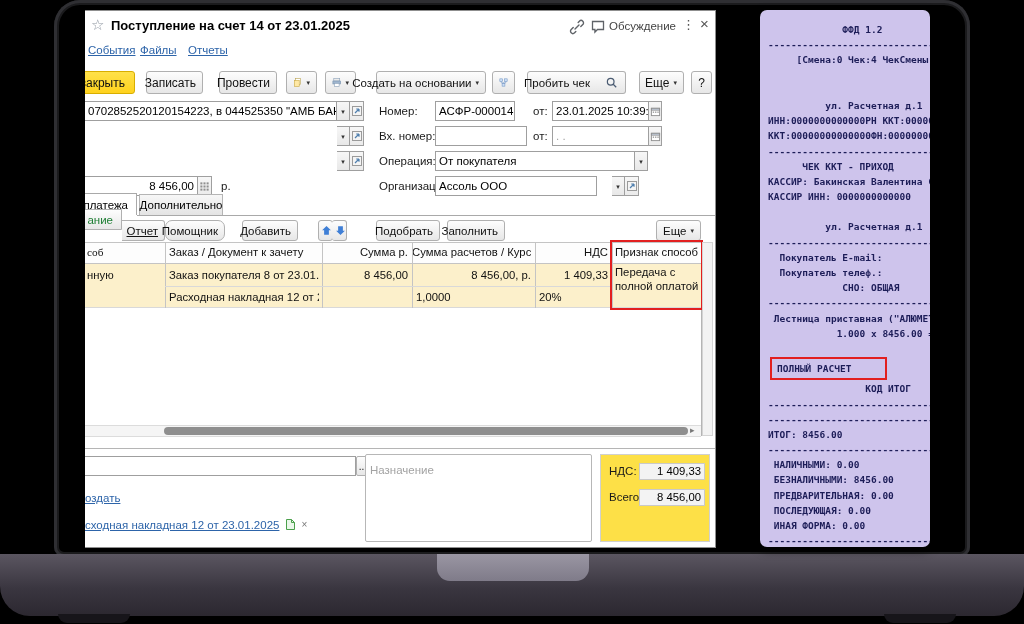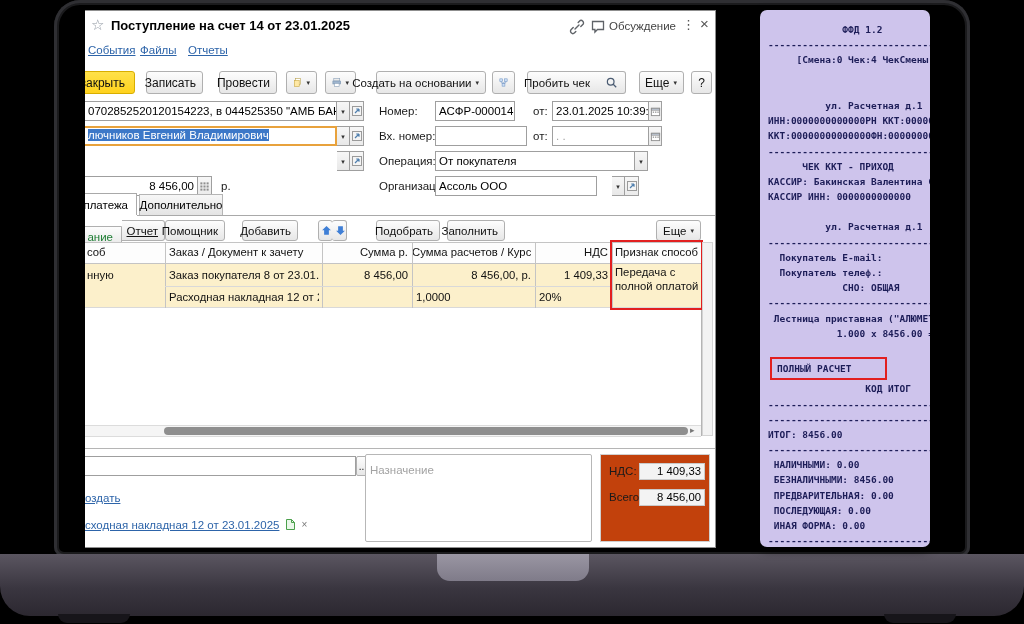--- a/index.html
+++ b/index.html
@@ -34,21 +34,21 @@
       border:1px solid #9f9f9f;border-left:none;display:flex;align-items:center;justify-content:center;}
   .sq{position:absolute;height:20px;width:14px;background:linear-gradient(#f7f7f7,#ebebeb);
       border:1px solid #9f9f9f;border-left:none;display:flex;align-items:center;justify-content:center;}
   .lbl{position:absolute;font-size:11.5px;color:#1a1a1a;white-space:nowrap;}
   .sel{background:#3c78c8;color:#fff;}
   .tab{position:absolute;height:22px;font-size:11.5px;display:flex;align-items:center;justify-content:center;}
   .cell{position:absolute;font-size:11.3px;color:#111;white-space:nowrap;overflow:hidden;line-height:21px;}
   .hline{position:absolute;height:1px;background:#c4c4c4;}
   .vline{position:absolute;width:1px;background:#c4c4c4;}
   .redbox{position:absolute;border:2px solid #e21f1f;}
-  .totals{position:absolute;left:515px;top:443px;width:110px;height:88px;background:#c2410c;border:1px solid #d0d0d0;}
+  .totals{position:absolute;left:515px;top:443px;width:110px;height:88px;background:#fde047;border:1px solid #d0d0d0;}
   .valbox{position:absolute;width:66px;height:17px;background:#f3f3f3;border:1px solid #c9c9c9;
           font-size:11.3px;line-height:15px;text-align:right;padding:0 3px;color:#000;}
   .ph{color:#a3a3a3;}
   textarea.purpose{position:absolute;left:280px;top:443px;width:227px;height:88px;border:1px solid #b7b7b7;
           border-radius:2px;resize:none;font-family:var(--f);font-size:11.5px;padding:9px 4px;outline:none;}
   textarea.purpose::placeholder{color:#a3a3a3;}
 
   
   .receipt{position:absolute;left:760px;top:10px;width:170px;height:537px;background:#cec4ec;
            border-radius:7px;box-shadow:0 3px 10px rgba(0,0,0,.65);overflow:hidden;
@@ -163,21 +163,20 @@
     <div class="dd" style="left:252px;top:90px;">
         <span class="caret">▾</span>
       </div>
     <div class="sq" style="left:265px;top:90px;">
       <svg width="12" height="12" viewBox="0 0 12 12">
           <rect x="1.5" y="1.5" width="9" height="9" fill="#f4f4f4" stroke="#9a9a9a"></rect>
           <path d="M4 8l4-4M8 4H5.2M8 4v2.8" stroke="#4f7fae" fill="none" stroke-width="1.2"></path>
         </svg>
     </div>
 
-    <div class="fld" style="left:0;top:115px;width:252px;border:2px solid #e8a23c;border-left:none;line-height:15px;"><span class="sel">лючников Евгений Владимирович</span></div>
     <div class="dd" style="left:252px;top:115px;">
         <span class="caret">▾</span>
       </div>
     <div class="sq" style="left:265px;top:115px;">
       <svg width="12" height="12" viewBox="0 0 12 12">
           <rect x="1.5" y="1.5" width="9" height="9" fill="#f4f4f4" stroke="#9a9a9a"></rect>
           <path d="M4 8l4-4M8 4H5.2M8 4v2.8" stroke="#4f7fae" fill="none" stroke-width="1.2"></path>
         </svg>
     </div>
 
@@ -260,27 +259,27 @@
     </div>
 
     <div class="tab" style="left:-58px;top:182px;width:110px;background:#fff;border:1px solid #a9a9a9;border-bottom:none;justify-content:flex-end;padding-right:8px;">
         <span>платежа</span>
       </div>
     <div class="tab" style="left:54px;top:183px;width:84px;height:21px;background:linear-gradient(#f7f7f7,#e4e4e4);border:1px solid #b5b5b5;border-bottom:none;">
         <span>Дополнительно</span>
       </div>
     <div class="hline" style="left:52px;top:204px;width:579px;background:#a9a9a9;"></div>
 
-    <div class="btn sm" style="left:-30px;top:215px;width:67px;justify-content:flex-end;padding-right:8px;color:#1e7e34;border-radius:3px 0 0 3px;">
+    <div class="btn sm" style="left:-30px;top:198px;width:67px;justify-content:flex-end;padding-right:8px;color:#1e7e34;border-radius:3px 0 0 3px;">
         <span>ание</span>
       </div>
     <div class="btn sm" style="left:37px;top:209px;width:43px;border-radius:0 3px 3px 0;border-left:none;text-decoration:underline;">
         <span>Отчет</span>
       </div>
-    <div class="btn sm" style="left:80px;top:209px;width:60px;">
+    <div class="btn sm" style="left:80px;top:209px;width:60px;border-radius:7px;">
         <span>Помощник</span>
       </div>
     <div class="btn sm" style="left:157px;top:209px;width:56px;">
         <span>Добавить</span>
       </div>
     <div class="btn sm" style="left:233px;top:209px;width:15px;padding:0;">
       <svg width="11" height="11" viewBox="0 0 12 11">
           <path d="M6 .5l4.8 4.8H8.6V10H3.4V5.3H1.2z" fill="#3f7fd6"></path>
         </svg>
     </div>
@@ -294,21 +293,21 @@
       </div>
     <div class="btn sm" style="left:362px;top:209px;width:58px;">
         <span>Заполнить</span>
       </div>
     <div class="btn sm" style="left:571px;top:209px;width:45px;">
         <span>Еще</span>
         <span class="caret">▾</span>
       </div>
 
     <div class="abs" style="left:0;top:231px;width:616px;height:22px;background:#fdfdfd;border-top:1px solid #c4c4c4;border-bottom:1px solid #c4c4c4;"></div>
-    <div class="cell" style="left:2px;top:231px;width:76px;">соб</div>
+    <div class="cell" style="left:2px;top:231px;width:76px;font-family:Liberation Serif, serif;">соб</div>
     <div class="cell" style="left:84px;top:231px;width:150px;">Заказ / Документ к зачету</div>
     <div class="cell" style="left:237px;top:231px;width:86px;text-align:right;">Сумма р.</div>
     <div class="cell" style="left:327px;top:231px;width:119px;text-align:right;">Сумма расчетов / Курс</div>
     <div class="cell" style="left:450px;top:231px;width:73px;text-align:right;">НДС</div>
     <div class="cell" style="left:530px;top:231px;width:84px;">Признак способ...</div>
 
     <div class="abs" style="left:0;top:253px;width:616px;height:44px;background:#fcf0cb;border-bottom:1px solid #d9d9d9;"></div>
     <div class="vline" style="left:80px;top:231px;height:66px;"></div>
     <div class="vline" style="left:237px;top:231px;height:66px;"></div>
     <div class="vline" style="left:327px;top:231px;height:66px;"></div>

